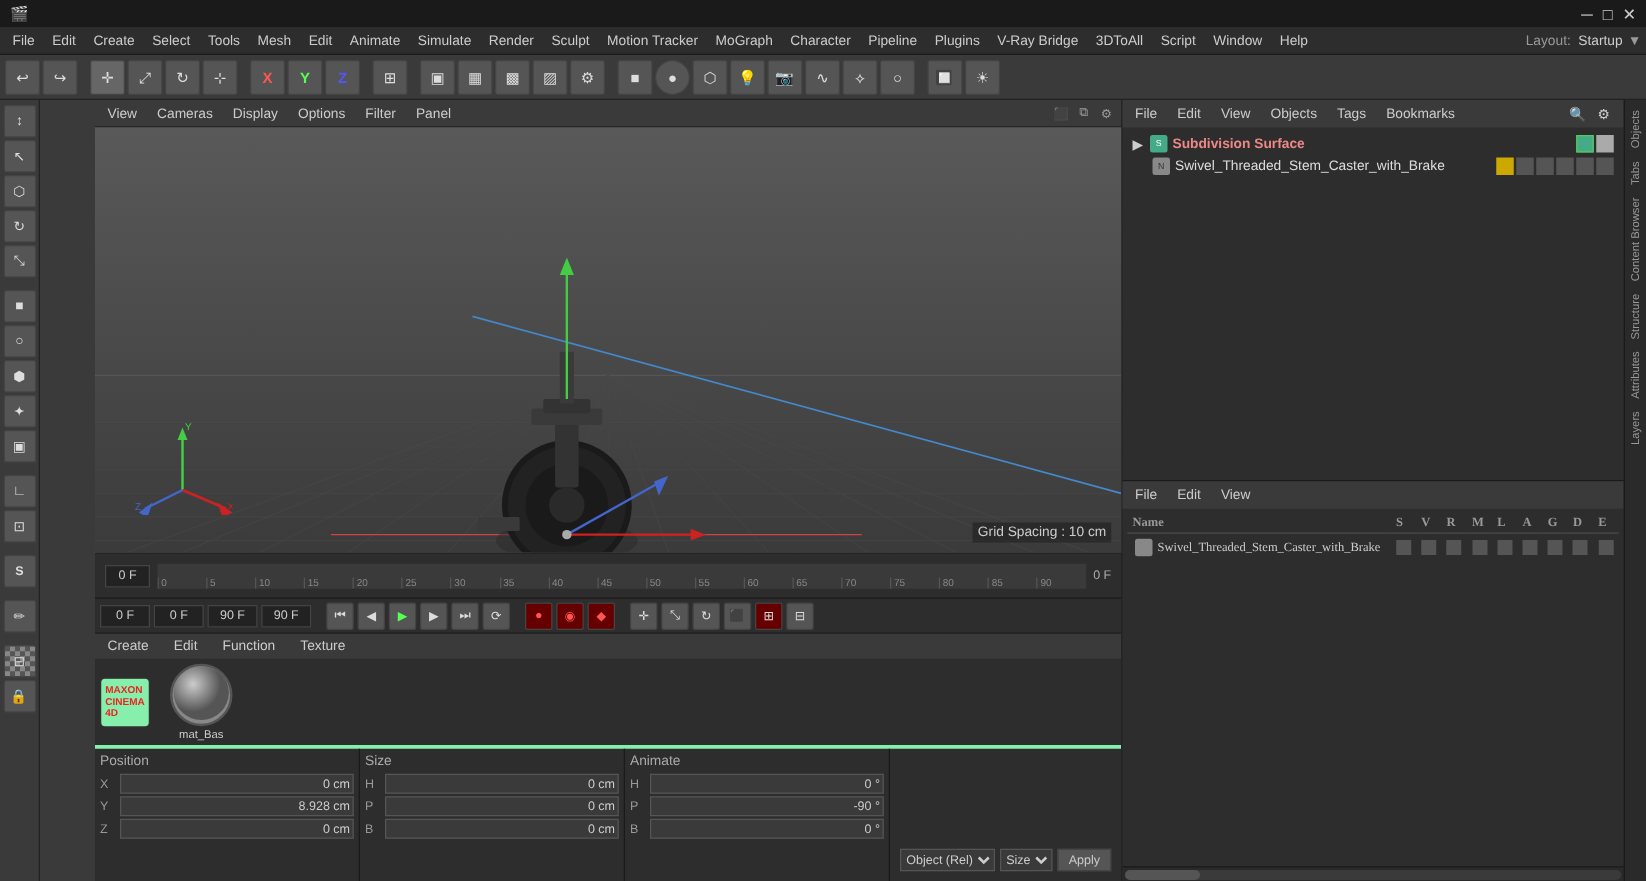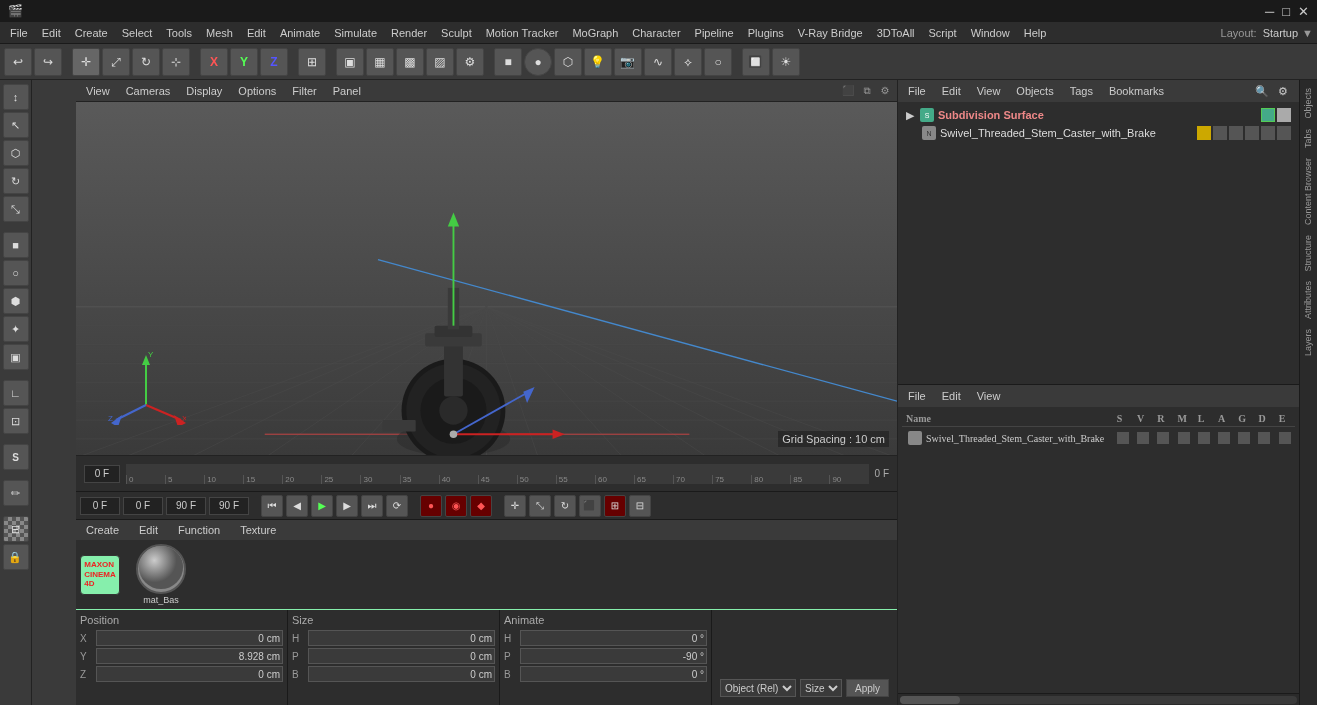--- a/index.html
+++ b/index.html
@@ -124,21 +124,21 @@
       height: 22px; background: #3a3a3a; display: flex; align-items: center; padding: 0 4px; gap: 8px;
     }
     .mat-tb-item { padding: 2px 6px; cursor: pointer; color: #ccc; font-size: 11px; }
     #materials-content { flex: 1; display: flex; align-items: center; padding: 4px; gap: 4px; }
     .mat-swatch { width: 50px; height: 50px; background: #888; border: 2px solid #555; border-radius: 50%; display: flex; align-items: flex-end; justify-content: center; overflow: hidden; position: relative; cursor: pointer; }
     .mat-label { font-size: 9px; color: #ccc; text-align: center; margin-top: 2px; }
     .mat-item { display: flex; flex-direction: column; align-items: center; }
 
     
     #attrs-row {
-      height: 96px; background: #2d2d2d; display: flex; border-top: 1px solid #86efac;
+      height: 109px; background: #2d2d2d; display: flex; border-top: 3px solid #86efac;
     }
     #pos-panel, #size-panel, #rot-panel {
       flex: 1; padding: 4px; border-right: 1px solid #1a1a1a;
     }
     .panel-header { font-size: 11px; color: #aaa; margin-bottom: 4px; }
     .field-row { display: flex; align-items: center; margin-bottom: 2px; gap: 2px; }
     .field-label { width: 14px; font-size: 10px; color: #999; }
     .field-input {
       flex: 1; height: 16px; background: #3a3a3a; border: 1px solid #555; color: #ccc;
       font-size: 10px; padding: 0 2px; text-align: right;

